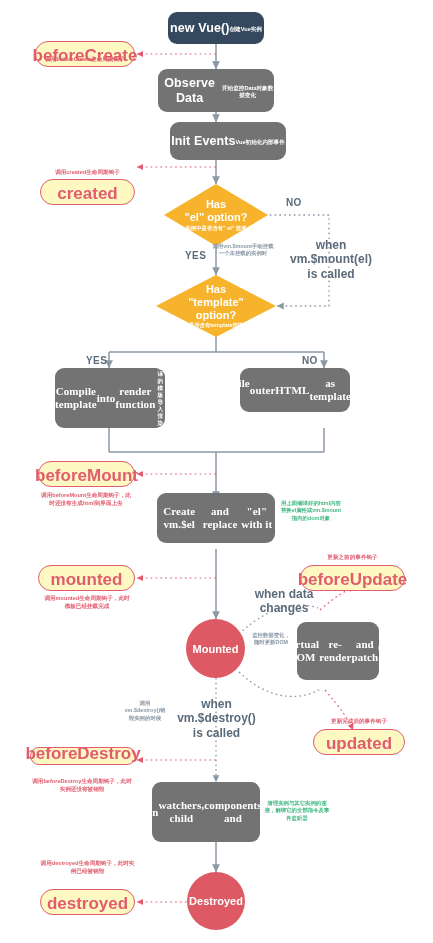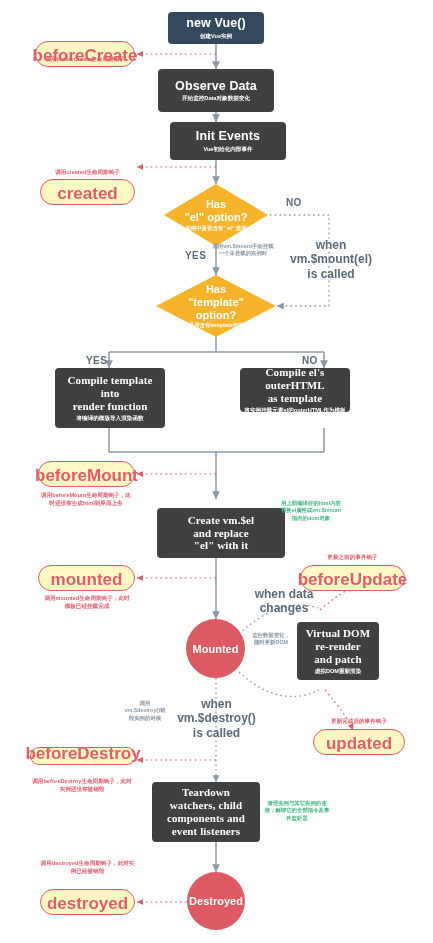--- a/index.html
+++ b/index.html
@@ -6,29 +6,29 @@
   body{
     width:433px;height:943px;position:relative;overflow:hidden;
     font-family:"Liberation Sans","DejaVu Sans",sans-serif;
     -webkit-font-smoothing:antialiased;
   }
   #canvas{position:absolute;inset:0;width:433px;height:943px;}
   .node{position:absolute;box-sizing:border-box;}
 
   
   .box{
-    border-radius:4px;display:flex;flex-direction:column;
+    border-radius:9px;display:flex;flex-direction:row;
     align-items:center;justify-content:center;text-align:center;
     color:#ffffff;line-height:1.18;
   }
   .box .t{font-size:12.5px;font-weight:700;letter-spacing:.1px;}
   .box .t.sm{font-size:11px;font-family:Liberation Serif, serif;}
   .box .cn{font-size:5.6px;font-weight:700;margin-top:2px;line-height:1.25;}
   .navy{background:#35495e;}
-  .green{background:#404040;}
+  .green{background:#737373;}
 
   
   .diamond{
     display:flex;align-items:center;justify-content:center;
     text-align:center;color:#ffffff;
   }
   .diamond .dshape{
     position:absolute;inset:0;background:#f7b32b;
     clip-path:polygon(50% 0,100% 50%,50% 100%,0 50%);
   }
@@ -165,21 +165,21 @@
   <span class="cn">将编译的模版导入渲染函数</span>
 </div>
 
 <div class="node box green" style="left:240px;top:368px;width:110px;height:44px;">
   <span class="t sm">Compile el's</span>
   <span class="t sm">outerHTML</span>
   <span class="t sm">as template</span>
   <span class="cn">将实例挂载元素el的outerHTML作为模板</span>
 </div>
 
-<div class="node box green" style="left:157px;top:508px;width:128px;height:50px;">
+<div class="node box green" style="left:157px;top:493px;width:118px;height:50px;">
   <span class="t sm">Create vm.$el</span>
   <span class="t sm">and replace</span>
   <span class="t sm">"el" with it</span>
 </div>
 
 <div class="node circle" style="left:186px;top:619px;width:59px;height:59px;">
   <span>Mounted</span>
 </div>
 
 <div class="node box green" style="left:297px;top:622px;width:82px;height:58px;">

